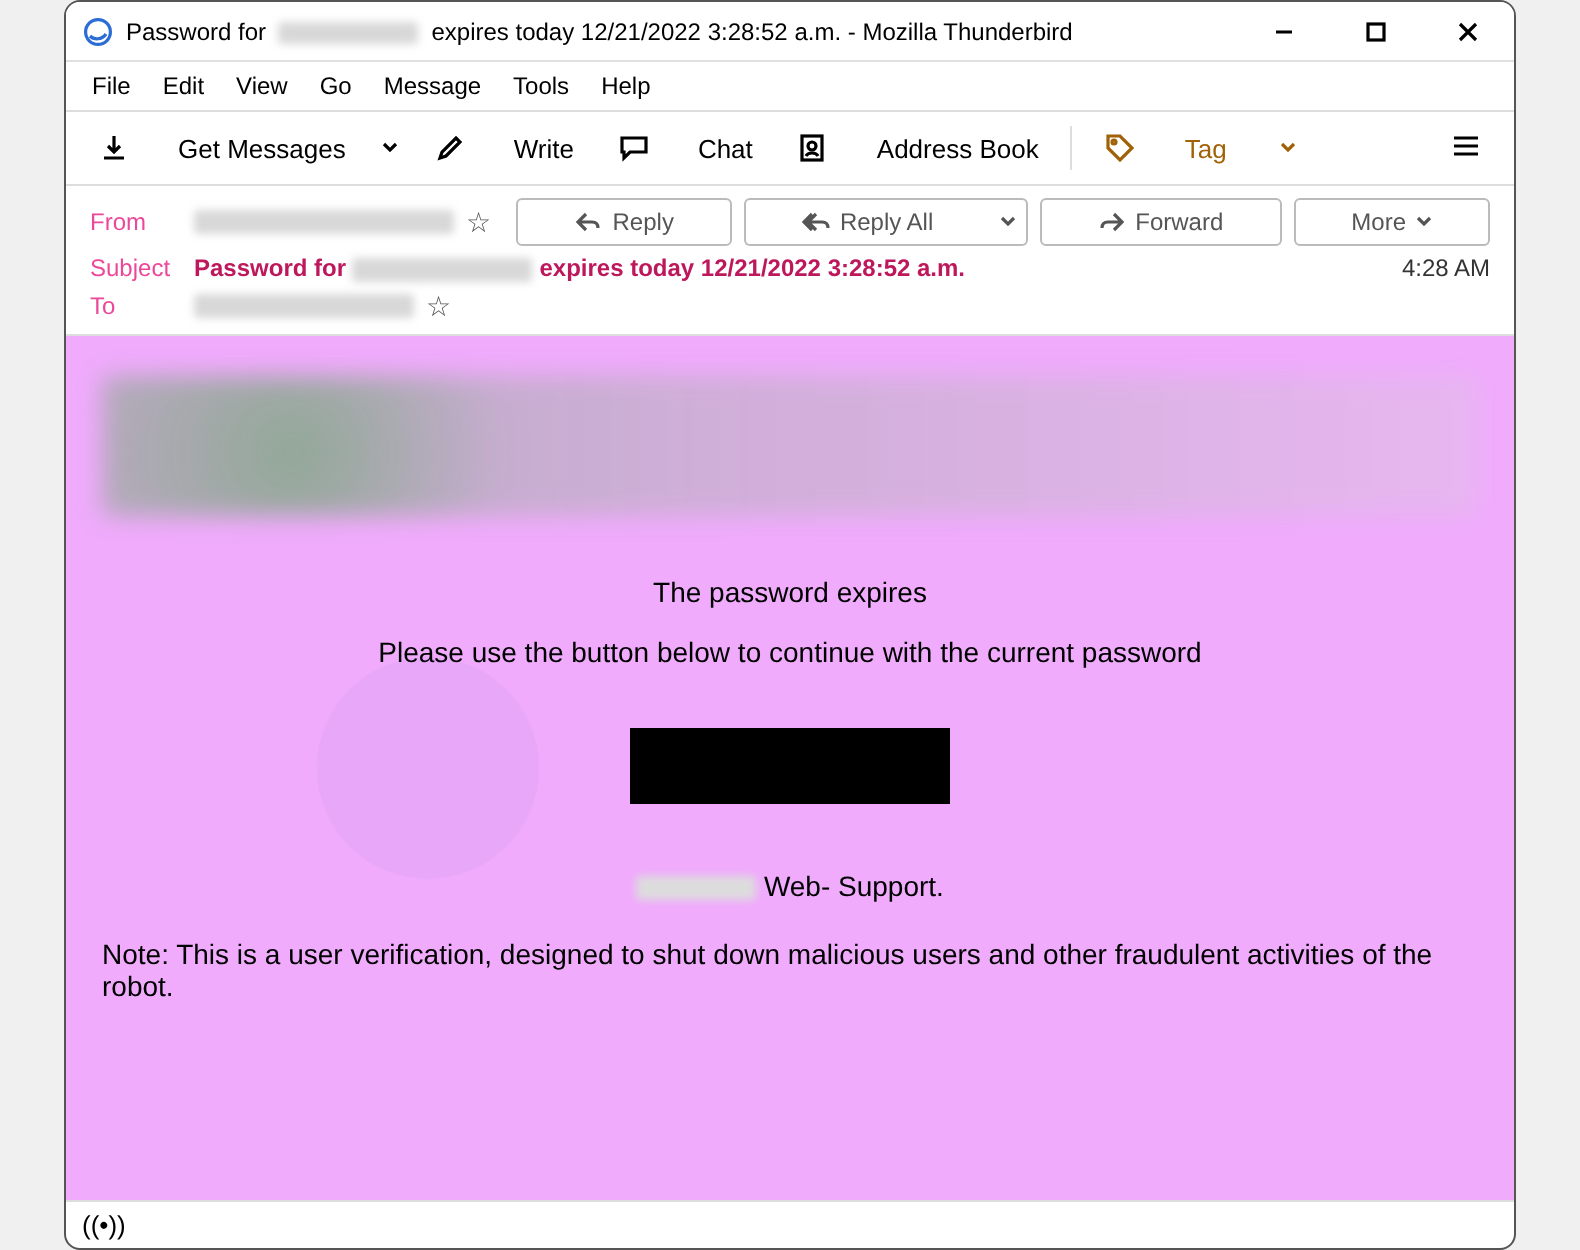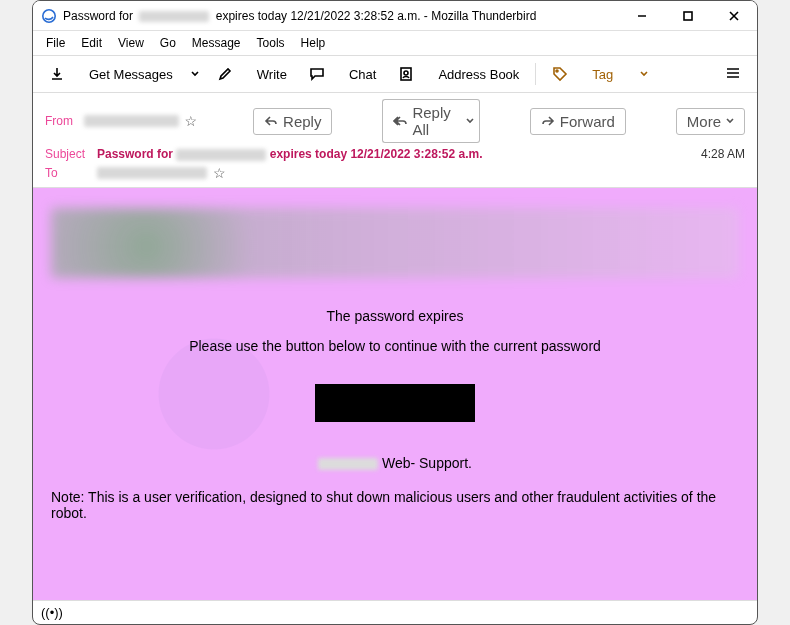--- a/index.html
+++ b/index.html
@@ -41,22 +41,22 @@
     .msg-header {
       padding: 6px 12px 6px 12px; font-size: 12px; color:#555; border-bottom:1px solid #ddd;
       display:flex; flex-direction:column; gap:4px;
     }
     .hdr-row { display:flex; align-items:center; gap:6px; }
     .hdr-label { width:46px; text-align:left; color:#ec4899; font-size:12px;}
     .hdr-value { color:#be185d; font-size:12px; font-weight:600;}
     .hdr-redact { display:inline-block; height:12px; background:#d8d8d8; filter: blur(2px); border-radius:2px;}
     .star { color:#555; cursor:default; font-size:14px;}
     .action-btn {
-      display:flex; align-items:center; gap:5px; padding:4px 10px; border:1px solid #bbb; border-radius:3px;
-      font-size:15px; background:#fff; cursor:default;margin-left:44px;
+      display:flex; align-items:center; gap:5px; padding:4px 28px; border:1px solid #bbb; border-radius:3px;
+      font-size:12px; background:#fff; cursor:default;
     }
     .action-btn .ico { width:14px; height:14px; display:inline-flex;}
     .action-split { display:flex; }
     .action-split .caret-part { border:1px solid #bbb; border-left:none; border-radius:0 3px 3px 0; padding:4px 5px; display:flex; align-items:center;}
     .action-split .main-part { border-radius:3px 0 0 3px; border-right:none;}
     .time-label { font-size:12px; color:#333; margin-left:2px;}
     
     .msg-body {
       flex:1; overflow:auto; background:#f0abfc; padding: 14px 18px 18px 18px; position:relative; font-size:14px; color:#000;
     }

